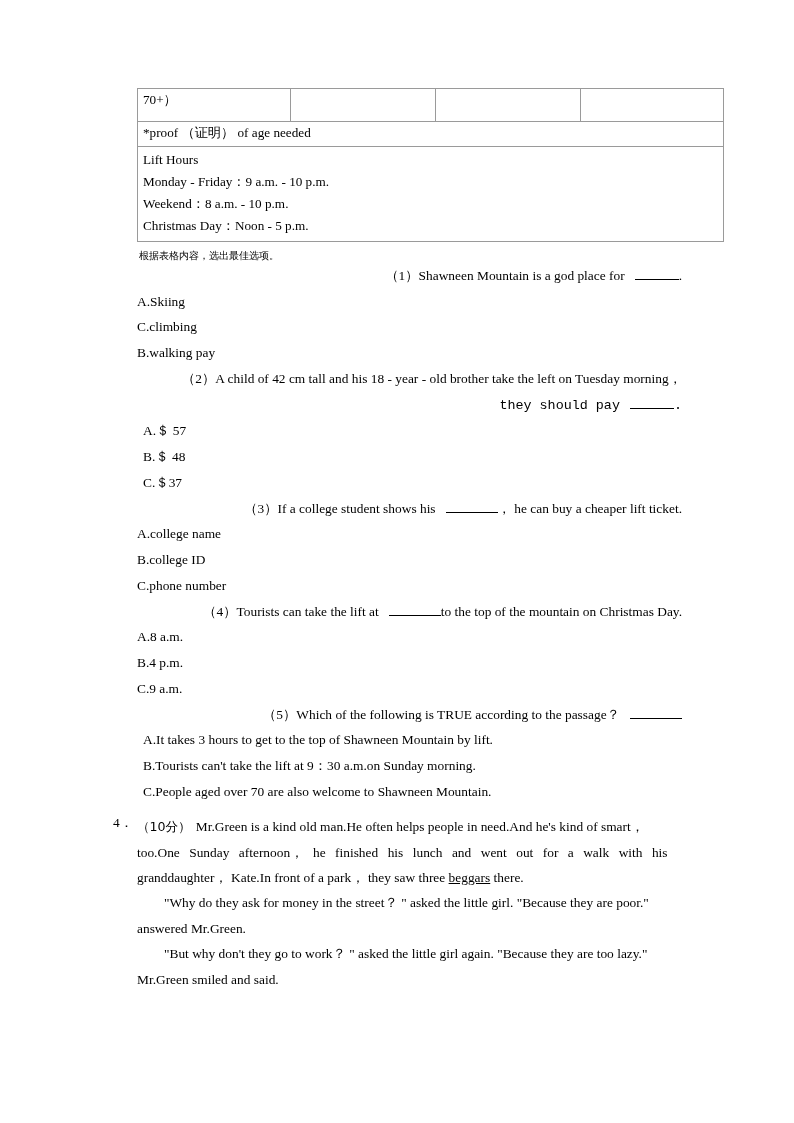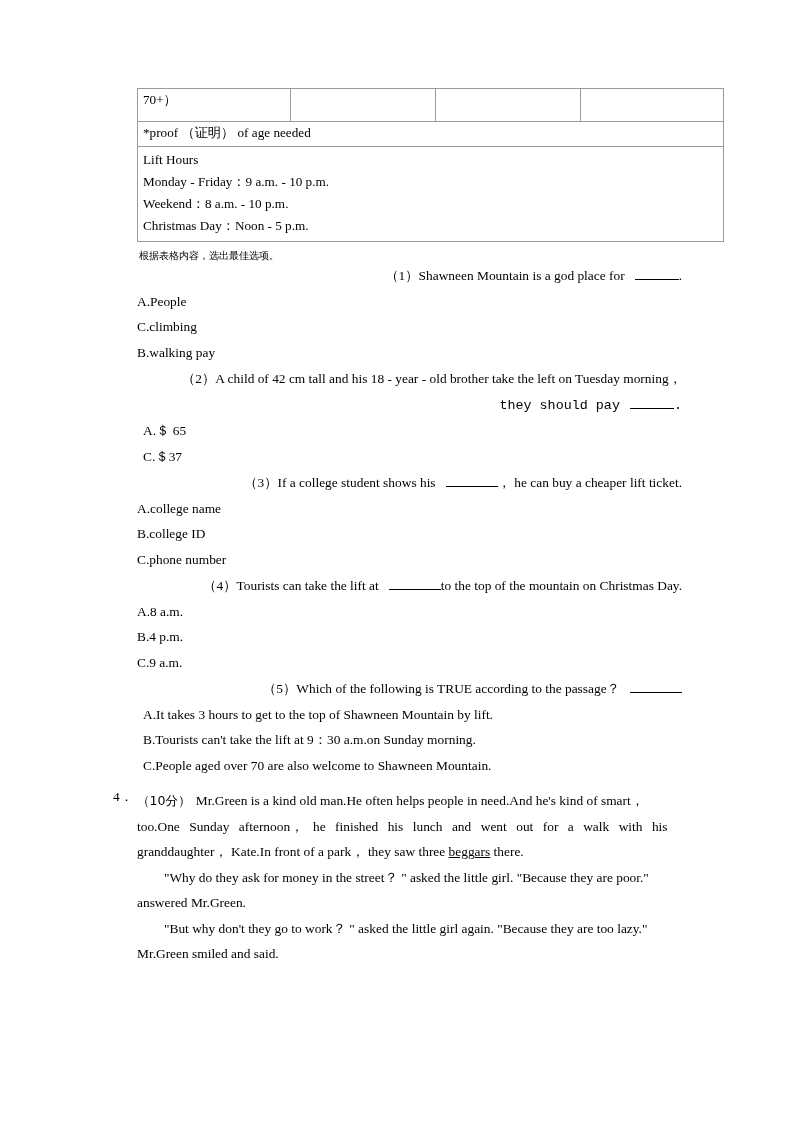--- a/index.html
+++ b/index.html
@@ -164,27 +164,28 @@
             <div class="hours-line">Weekend：8 a.m. - 10 p.m.</div>
             <div class="hours-line">Christmas Day：Noon  -  5 p.m.</div>
           </td>
         </tr>
       </tbody>
     </table>
 
     <div class="instruct">根据表格内容，选出最佳选项。</div>
 
     <div class="q-line q-stem"><span>（1）Shawneen Mountain is a god place for</span><span class="gap"></span><span class="blank blank-sm"></span><span>.</span></div>
-    <div class="opt">A.People</div>
+    <div class="opt">A.Skiing</div>
     <div class="opt">C.climbing</div>
     <div class="opt">B.walking pay</div>
 
     <div class="q-line q-stem"><span>（2）A child of 42 cm tall and his 18 - year - old brother take the left on Tuesday morning，</span></div>
     <div class="q-line q-cont"><span>they should pay</span><span class="gap"></span><span class="blank blank-sm"></span><span>.</span></div>
-    <div class="opt opt-indent">A.＄ 65</div>
+    <div class="opt opt-indent">A.＄ 57</div>
+    <div class="opt opt-indent">B.＄ 48</div>
     <div class="opt opt-indent">C.＄37</div>
 
     <div class="q-line q-stem"><span>（3）If a college student shows his</span><span class="gap"></span><span class="blank blank-md"></span><span>， he can buy a cheaper lift ticket.</span></div>
     <div class="opt">A.college name</div>
     <div class="opt">B.college ID</div>
     <div class="opt">C.phone number</div>
 
     <div class="q-line q-stem"><span>（4）Tourists can take the lift at</span><span class="gap"></span><span class="blank blank-md"></span><span>to the top of the mountain on Christmas Day.</span></div>
     <div class="opt">A.8 a.m.</div>
     <div class="opt">B.4 p.m.</div>

